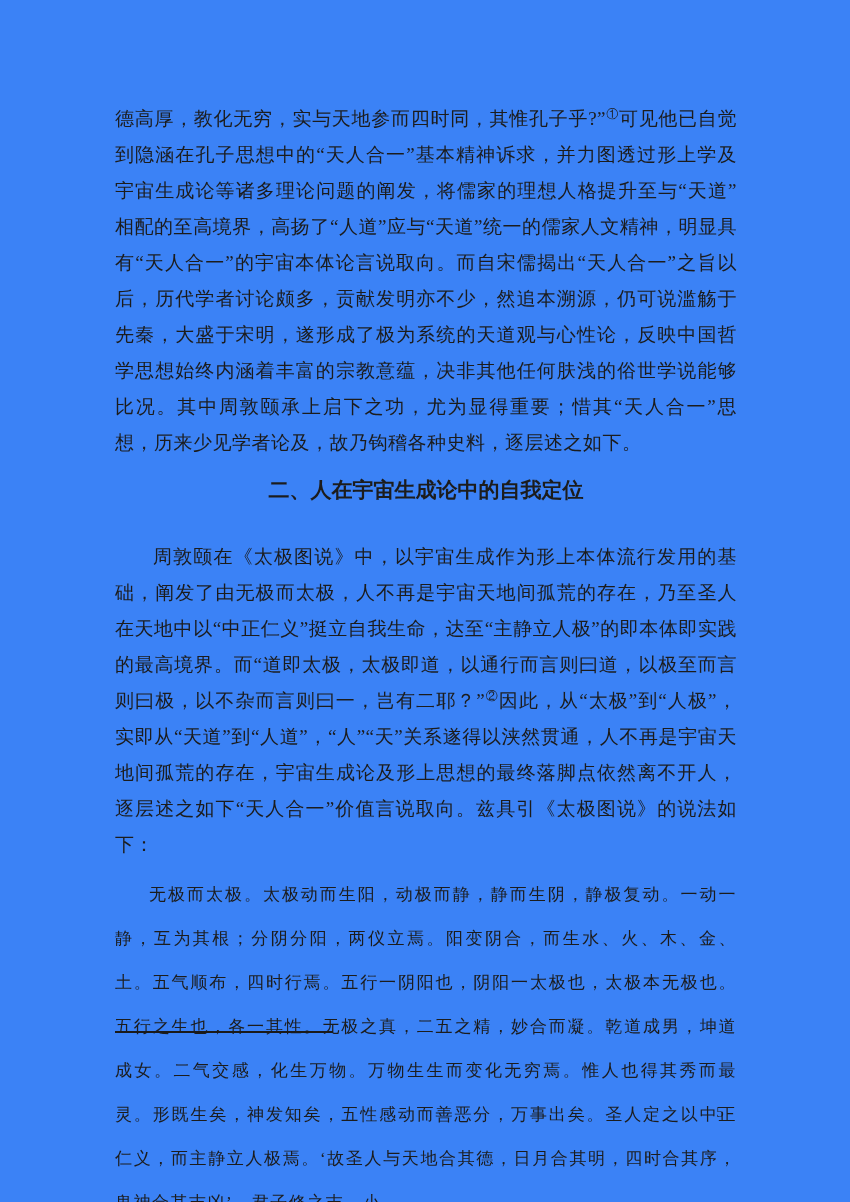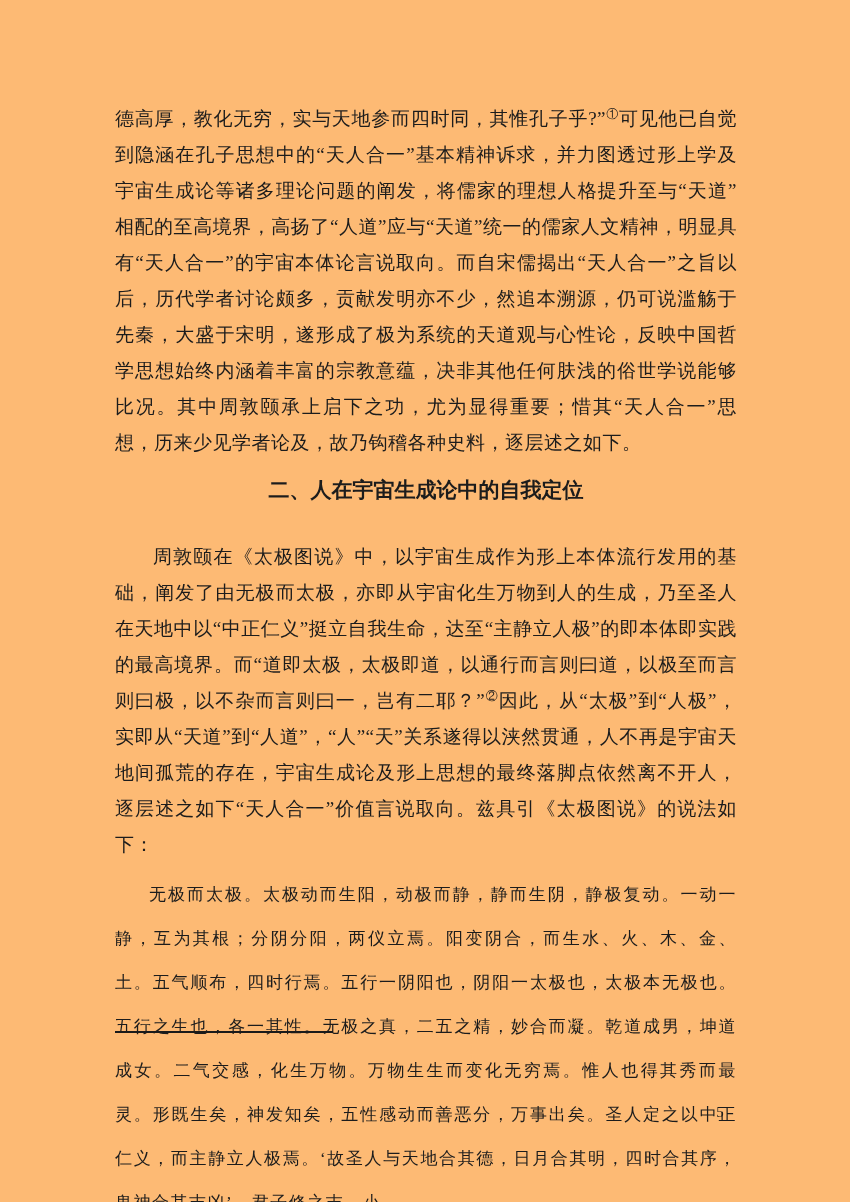--- a/index.html
+++ b/index.html
@@ -1,20 +1,20 @@
 <!DOCTYPE html>
 <html lang="zh"><head>
 <meta charset="utf-8">
 <style>
   html, body { margin: 0; padding: 0; background: #ffffff; }
   .page {
     position: relative;
     width: 850px;
     height: 1202px;
-    background: #fdba74;
+    background: #3b82f6;
     font-family: "Liberation Serif", "DejaVu Serif", serif;
     color: #1c1c1c;
     overflow: hidden;
   }
   .main {
     position: absolute;
     top: 101px;
     left: 115px;
     width: 622px;
   }
@@ -79,21 +79,21 @@
 <body>
 
 <div class="page">
 
   <div class="main">
 
     <p class="para"><span>德高厚，教化无穷，实与天地参而四时同，其惟孔子乎?”</span><span class="sup-ref">①</span><span>可见他已自觉到隐涵在孔子思想中的“天人合一”基本精神诉求，并力图透过形上学及宇宙生成论等诸多理论问题的阐发，将儒家的理想人格提升至与“天道”相配的至高境界，高扬了“人道”应与“天道”统一的儒家人文精神，明显具有“天人合一”的宇宙本体论言说取向。而自宋儒揭出“天人合一”之旨以后，历代学者讨论颇多，贡献发明亦不少，然追本溯源，仍可说滥觞于先秦，大盛于宋明，遂形成了极为系统的天道观与心性论，反映中国哲学思想始终内涵着丰富的宗教意蕴，决非其他任何肤浅的俗世学说能够比况。其中周敦颐承上启下之功，尤为显得重要；惜其“天人合一”思想，历来少见学者论及，故乃钩稽各种史料，逐层述之如下。</span></p>
 
     <h2 class="heading">二、人在宇宙生成论中的自我定位</h2>
 
-    <p class="para indent-first"><span>周敦颐在《太极图说》中，以宇宙生成作为形上本体流行发用的基础，阐发了由无极而太极，亦即从宇宙化生万物到人的生成，乃至圣人在天地中以“中正仁义”挺立自我生命，达至“主静立人极”的即本体即实践的最高境界。而“道即太极，太极即道，以通行而言则曰道，以极至而言则曰极，以不杂而言则曰一，岂有二耶？”</span><span class="sup-ref">②</span><span>因此，从“太极”到“人极”，实即从“天道”到“人道”，“人”“天”关系遂得以浃然贯通，人不再是宇宙天地间孤荒的存在，宇宙生成论及形上思想的最终落脚点依然离不开人，逐层述之如下“天人合一”价值言说取向。兹具引《太极图说》的说法如下：</span></p>
+    <p class="para indent-first"><span>周敦颐在《太极图说》中，以宇宙生成作为形上本体流行发用的基础，阐发了由无极而太极，人不再是宇宙天地间孤荒的存在，乃至圣人在天地中以“中正仁义”挺立自我生命，达至“主静立人极”的即本体即实践的最高境界。而“道即太极，太极即道，以通行而言则曰道，以极至而言则曰极，以不杂而言则曰一，岂有二耶？”</span><span class="sup-ref">②</span><span>因此，从“太极”到“人极”，实即从“天道”到“人道”，“人”“天”关系遂得以浃然贯通，人不再是宇宙天地间孤荒的存在，宇宙生成论及形上思想的最终落脚点依然离不开人，逐层述之如下“天人合一”价值言说取向。兹具引《太极图说》的说法如下：</span></p>
 
     <p class="quote">无极而太极。太极动而生阳，动极而静，静而生阴，静极复动。一动一静，互为其根；分阴分阳，两仪立焉。阳变阴合，而生水、火、木、金、土。五气顺布，四时行焉。五行一阴阳也，阴阳一太极也，太极本无极也。五行之生也，各一其性。无极之真，二五之精，妙合而凝。乾道成男，坤道成女。二气交感，化生万物。万物生生而变化无穷焉。惟人也得其秀而最灵。形既生矣，神发知矣，五性感动而善恶分，万事出矣。圣人定之以中正仁义，而主静立人极焉。‘故圣人与天地合其德，日月合其明，四时合其序，鬼神合其吉凶’。君子修之吉，小</p>
 
   </div>
 
   <div class="footnote-area">
     <div class="footnote-sep"></div>
 
 
   </div>

